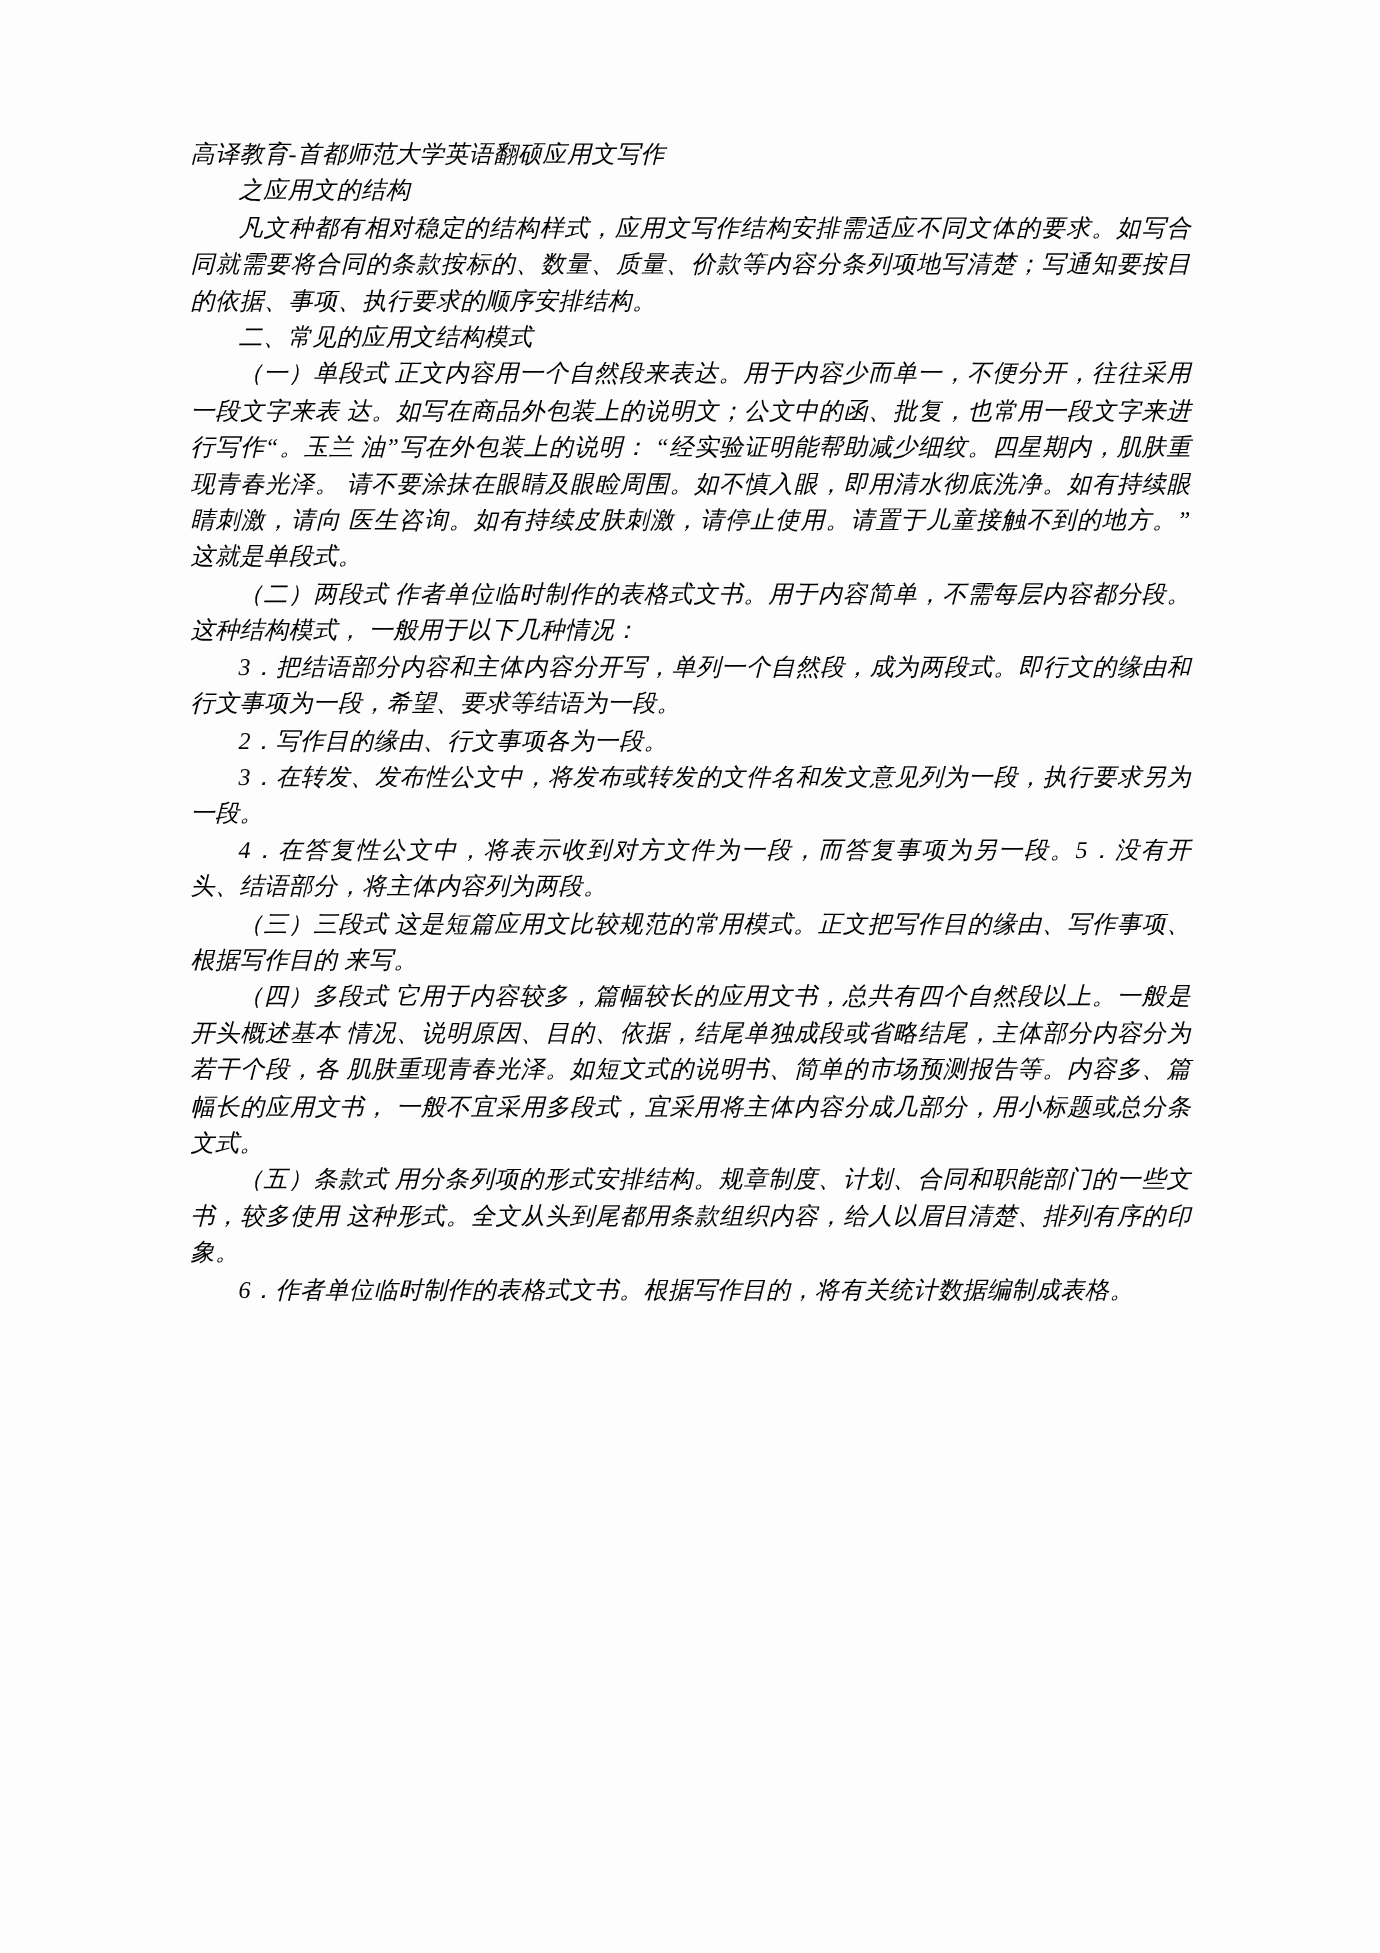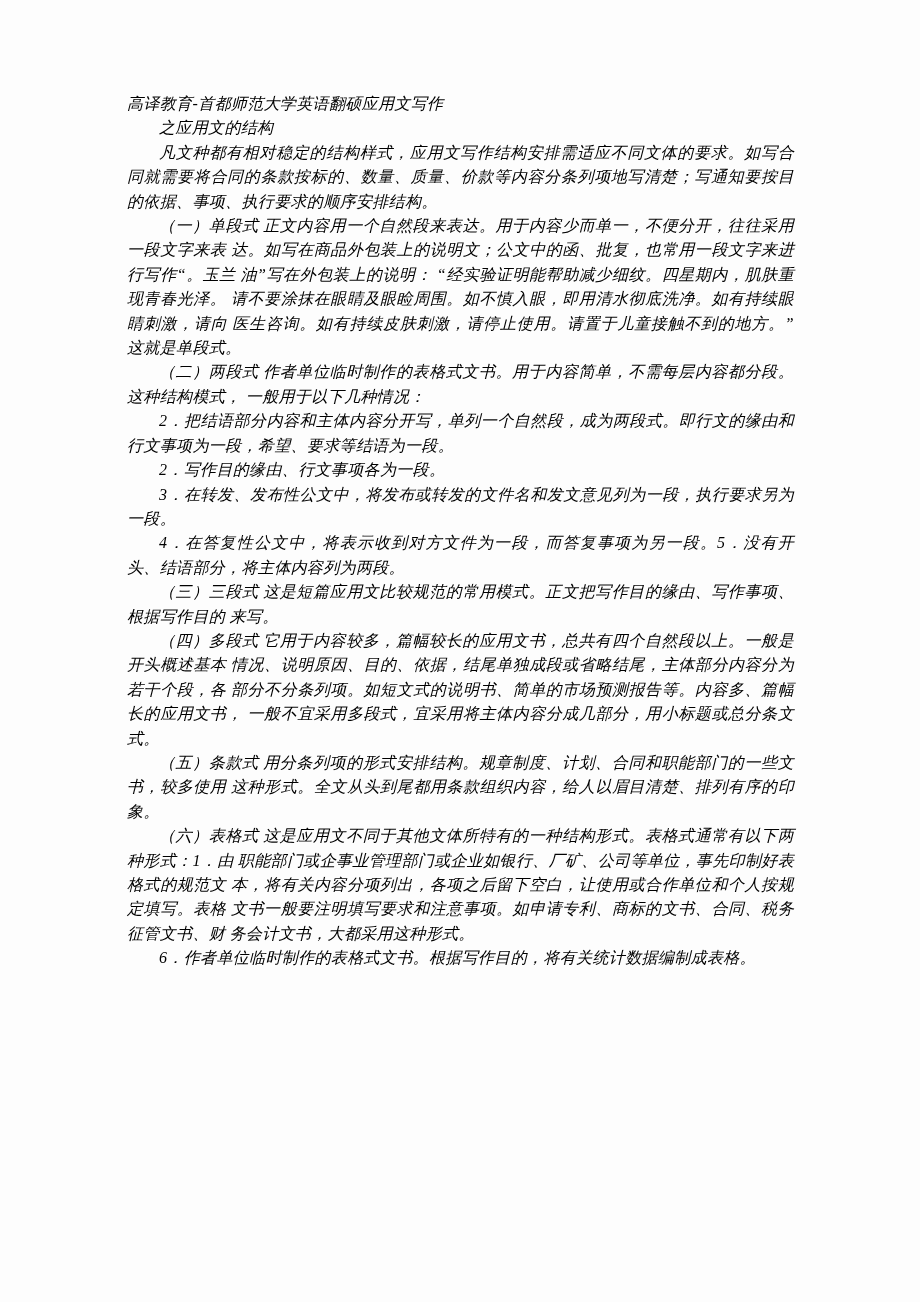--- a/index.html
+++ b/index.html
@@ -31,24 +31,24 @@
   }
   .para.no-indent { text-indent: 0; }
 </style>
 </head>
 <body>
 
 <div class="doc">
   <p class="para no-indent">高译教育-首都师范大学英语翻硕应用文写作</p>
   <p class="para">之应用文的结构</p>
   <p class="para">凡文种都有相对稳定的结构样式，应用文写作结构安排需适应不同文体的要求。如写合同就需要将合同的条款按标的、数量、质量、价款等内容分条列项地写清楚；写通知要按目的依据、事项、执行要求的顺序安排结构。</p>
+  <p class="para">二、常见的应用文结构模式</p>
   <p class="para">（一）单段式 正文内容用一个自然段来表达。用于内容少而单一，不便分开，往往采用一段文字来表 达。如写在商品外包装上的说明文；公文中的函、批复，也常用一段文字来进行写作“。玉兰 油”写在外包装上的说明： “经实验证明能帮助减少细纹。四星期内，肌肤重现青春光泽。 请不要涂抹在眼睛及眼睑周围。如不慎入眼，即用清水彻底洗净。如有持续眼睛刺激，请向 医生咨询。如有持续皮肤刺激，请停止使用。请置于儿童接触不到的地方。” 这就是单段式。</p>
   <p class="para">（二）两段式 作者单位临时制作的表格式文书。用于内容简单，不需每层内容都分段。这种结构模式， 一般用于以下几种情况：</p>
-  <p class="para">2．把结语部分内容和主体内容分开写，单列一个自然段，成为两段式。即行文的缘由和行文事项为一段，希望、要求等结语为一段。</p>
+  <p class="para">3．把结语部分内容和主体内容分开写，单列一个自然段，成为两段式。即行文的缘由和行文事项为一段，希望、要求等结语为一段。</p>
   <p class="para">2．写作目的缘由、行文事项各为一段。</p>
   <p class="para">3．在转发、发布性公文中，将发布或转发的文件名和发文意见列为一段，执行要求另为一段。</p>
   <p class="para">4．在答复性公文中，将表示收到对方文件为一段，而答复事项为另一段。5．没有开头、结语部分，将主体内容列为两段。</p>
   <p class="para">（三）三段式 这是短篇应用文比较规范的常用模式。正文把写作目的缘由、写作事项、根据写作目的 来写。</p>
-  <p class="para">（四）多段式 它用于内容较多，篇幅较长的应用文书，总共有四个自然段以上。一般是开头概述基本 情况、说明原因、目的、依据，结尾单独成段或省略结尾，主体部分内容分为若干个段，各 部分不分条列项。如短文式的说明书、简单的市场预测报告等。内容多、篇幅长的应用文书， 一般不宜采用多段式，宜采用将主体内容分成几部分，用小标题或总分条文式。</p>
+  <p class="para">（四）多段式 它用于内容较多，篇幅较长的应用文书，总共有四个自然段以上。一般是开头概述基本 情况、说明原因、目的、依据，结尾单独成段或省略结尾，主体部分内容分为若干个段，各 肌肤重现青春光泽。如短文式的说明书、简单的市场预测报告等。内容多、篇幅长的应用文书， 一般不宜采用多段式，宜采用将主体内容分成几部分，用小标题或总分条文式。</p>
   <p class="para">（五）条款式 用分条列项的形式安排结构。规章制度、计划、合同和职能部门的一些文书，较多使用 这种形式。全文从头到尾都用条款组织内容，给人以眉目清楚、排列有序的印象。</p>
-  <p class="para">（六）表格式 这是应用文不同于其他文体所特有的一种结构形式。表格式通常有以下两种形式：1．由 职能部门或企事业管理部门或企业如银行、厂矿、公司等单位，事先印制好表格式的规范文 本，将有关内容分项列出，各项之后留下空白，让使用或合作单位和个人按规定填写。表格 文书一般要注明填写要求和注意事项。如申请专利、商标的文书、合同、税务征管文书、财 务会计文书，大都采用这种形式。</p>
   <p class="para">6．作者单位临时制作的表格式文书。根据写作目的，将有关统计数据编制成表格。</p>
 </div>
 
 </body></html>

